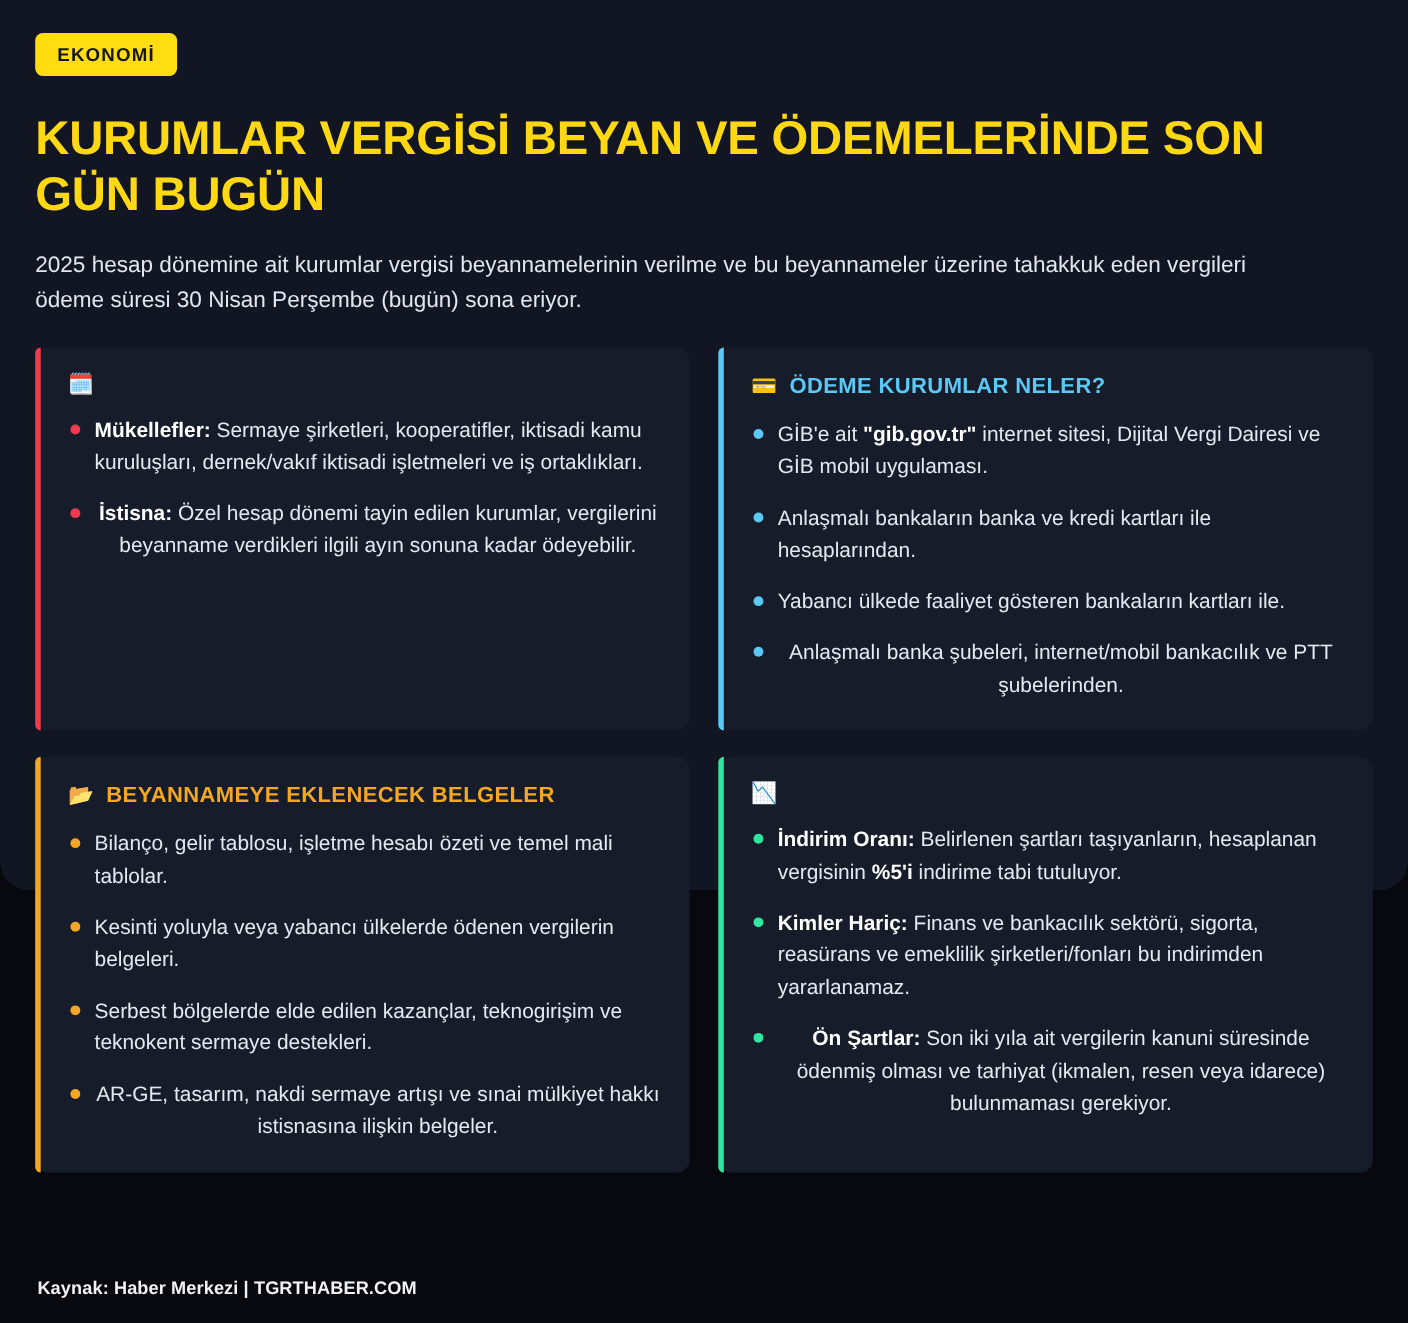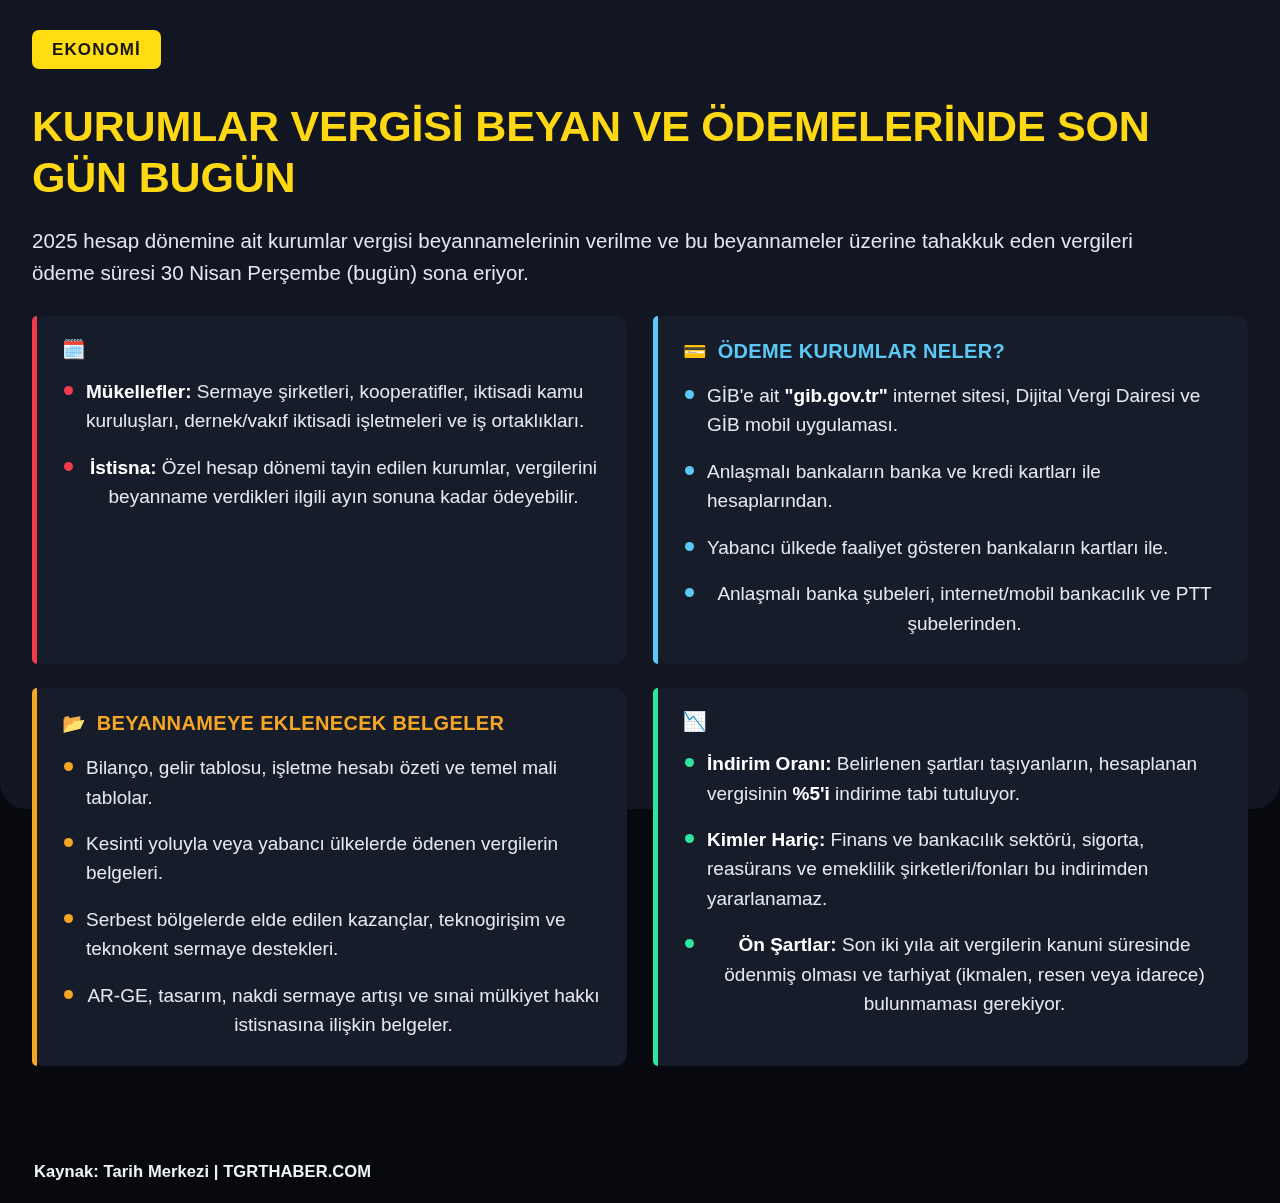--- a/index.html
+++ b/index.html
@@ -201,16 +201,16 @@
             <li><b>İndirim Oranı:</b><span> Belirlenen şartları taşıyanların, hesaplanan vergisinin <b>%5'i</b> indirime tabi tutuluyor.</span></li>
             <li><b>Kimler Hariç:</b><span> Finans ve bankacılık sektörü, sigorta, reasürans ve emeklilik şirketleri/fonları bu indirimden yararlanamaz.</span></li>
             <li><b>Ön Şartlar:</b><span> Son iki yıla ait vergilerin kanuni süresinde ödenmiş olması ve tarhiyat (ikmalen, resen veya idarece) bulunmaması gerekiyor.</span></li>
           </ul>
         </section>
       </div>
 
   </div>
 
   <div class="footer">
-    <span class="footer-text">Kaynak: Tarih Merkezi | TGRTHABER.COM</span>
+    <span class="footer-text">Kaynak: Haber Merkezi | TGRTHABER.COM</span>
   </div>
 
 </div>
 
 </body></html>

